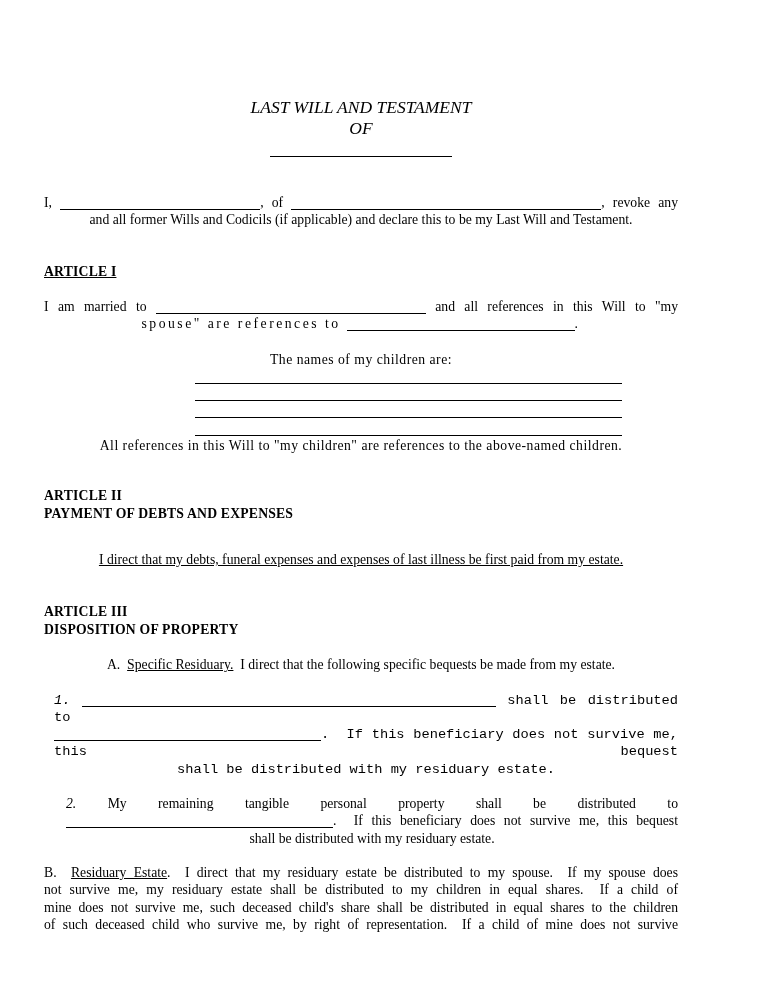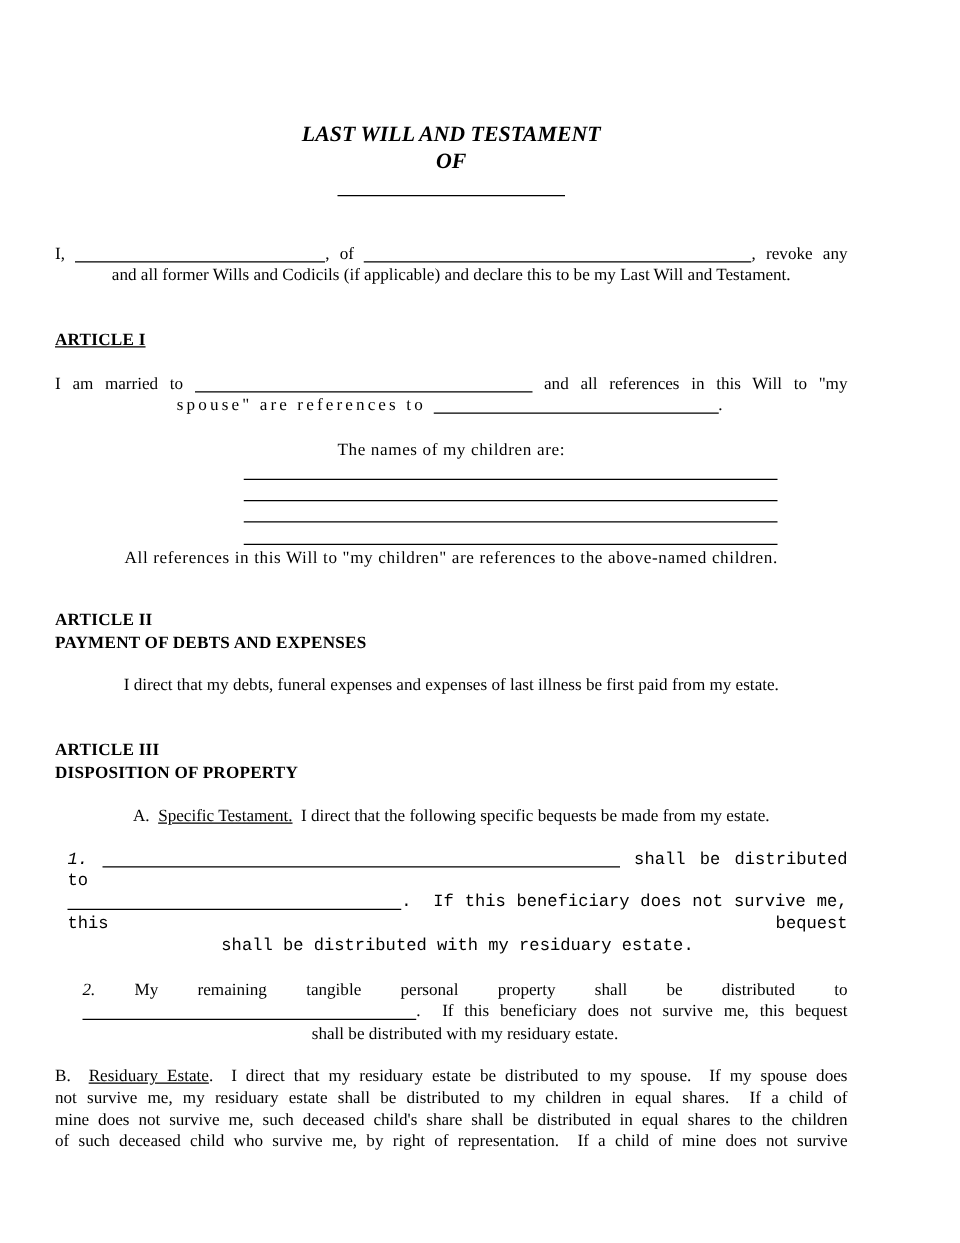--- a/index.html
+++ b/index.html
@@ -15,21 +15,21 @@
   .page {
     box-sizing: border-box;
     width: 768px;
     height: 994px;
     padding: 97px 90px 40px 44px;
   }
   .block { margin: 0; }
   
   .title { text-align: center; }
   .title .tline {
-    font-weight: bold;
+    font-weight: normal;
     font-style: italic;
     font-size: 17.5px;
     line-height: 21px;
   }
   
   .centerblank {
     height: 14px;
     margin: 3px auto 0 auto;
     border-bottom: 1.4px solid #000;
   }
@@ -85,29 +85,29 @@
       <div class="line" style="margin-left: 94px;"><span class="blank" style="width: 427px;"></span></div>
       <div class="line" style="margin-left: 94px;"><span class="blank" style="width: 427px;"></span></div>
       <div class="line" style="margin-left: 94px;"><span class="blank" style="width: 427px;"></span></div>
       <div class="line" style="margin-left: 94px;"><span class="blank" style="width: 427px;"></span></div>
       <div class="line" style="letter-spacing: 0.5px;"><span>All references in this Will to "my children" are references to the above-named children.</span></div>
     </div>
     <div class="block heading" style="margin-top: 33px;">
       <div class="hline">ARTICLE II</div>
       <div class="hline">PAYMENT OF DEBTS AND EXPENSES</div>
     </div>
-    <div class="block para" style="margin-top: 17px;">
+    <div class="block para" style="margin-top: 29px; text-decoration: underline;">
       <div class="line"><span>I direct that my debts, funeral expenses and expenses of last illness be first paid from my estate.</span></div>
     </div>
     <div class="block heading" style="margin-top: 35px;">
       <div class="hline">ARTICLE III</div>
       <div class="hline">DISPOSITION OF PROPERTY</div>
     </div>
     <div class="block para" style="margin-top: 18px;">
-      <div class="line"><span>A.&nbsp; </span><span class="uline">Specific Testament.</span><span>&nbsp; I direct that the following specific bequests be made from my estate.</span></div>
+      <div class="line"><span>A.&nbsp; </span><span class="uline">Specific Residuary.</span><span>&nbsp; I direct that the following specific bequests be made from my estate.</span></div>
     </div>
     <div class="block para" style="margin-left: 10px; margin-top: 18px; font-family: Liberation Mono, monospace;">
       <div class="line just"><span class="ital">1.</span><span> </span><span class="blank" style="width: 414px;"></span><span> shall be distributed to</span></div>
       <div class="line just"><span class="blank" style="width: 267px;"></span><span>.&nbsp; If this beneficiary does not survive me, this bequest</span></div>
       <div class="line"><span>shall be distributed with my residuary estate.</span></div>
     </div>
     <div class="block para" style="margin-left: 22px; margin-top: 17px;">
       <div class="line just"><span class="ital">2.</span><span> My remaining tangible personal property shall be distributed to</span></div>
       <div class="line just"><span class="blank" style="width: 267px;"></span><span>.&nbsp; If this beneficiary does not survive me, this bequest</span></div>
       <div class="line"><span>shall be distributed with my residuary estate.</span></div>

